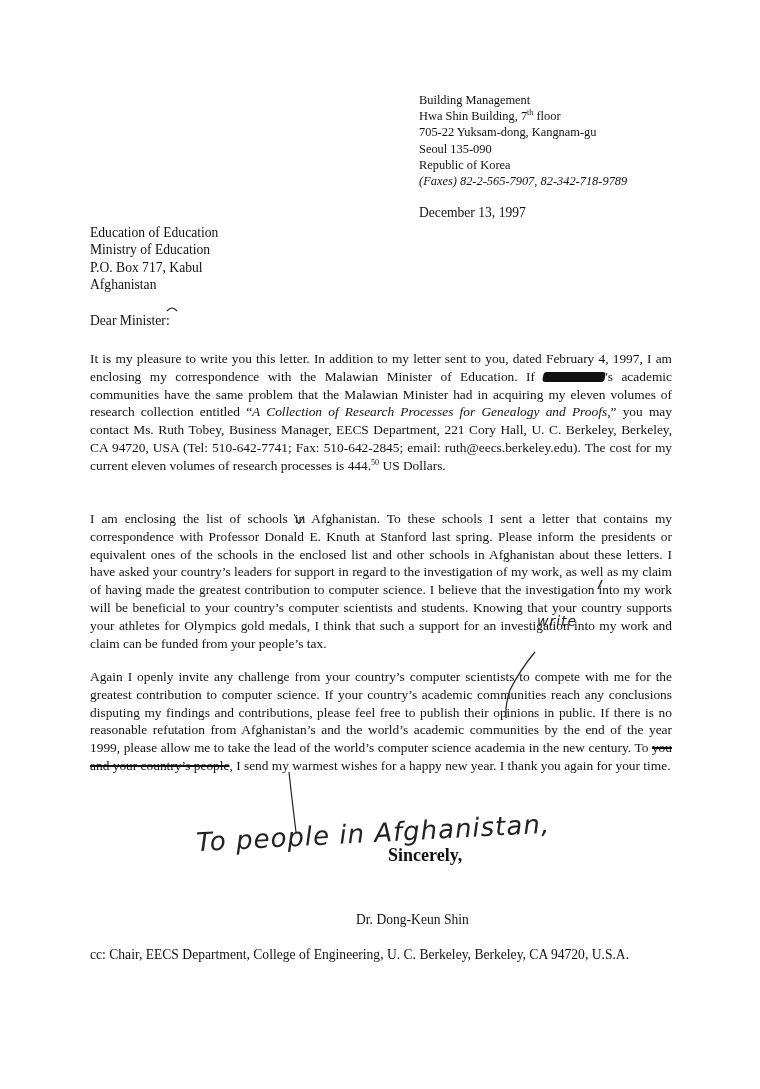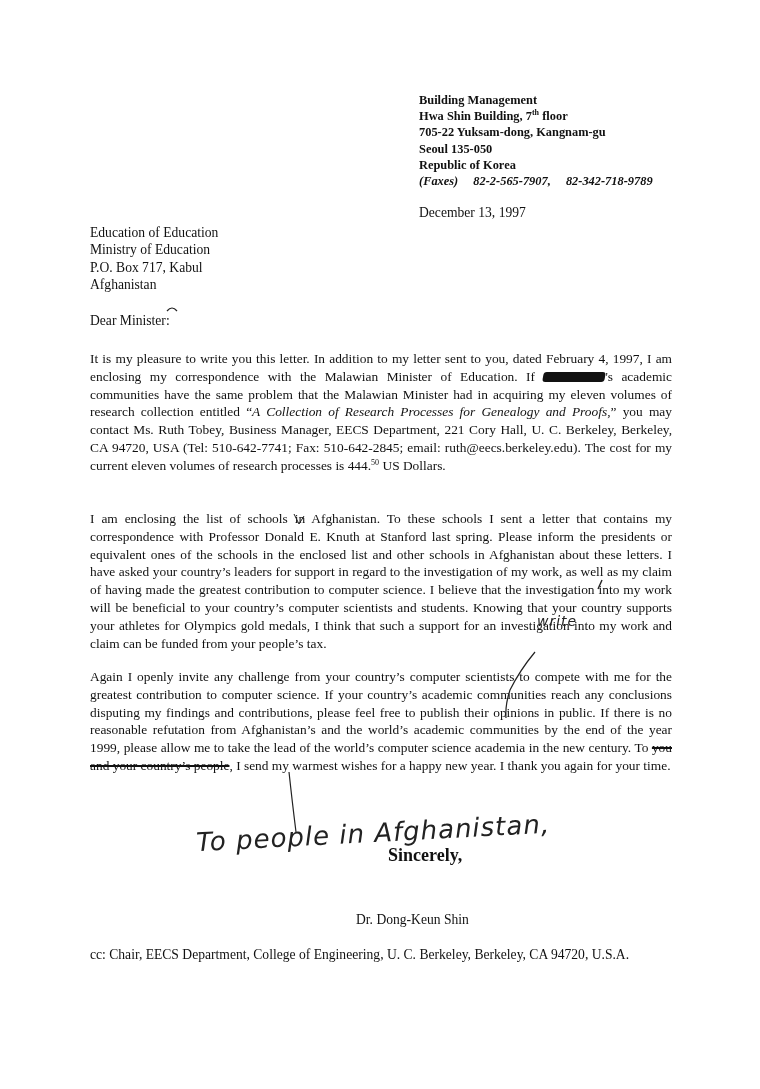--- a/index.html
+++ b/index.html
@@ -1,21 +1,21 @@
 <!DOCTYPE html>
 <html><head>
 <meta charset="utf-8">
 <style>
   html, body { margin: 0; padding: 0; background: #ffffff; }
   body { width: 760px; height: 1089px; position: relative; overflow: hidden;
          font-family: "Liberation Serif", "DejaVu Serif", serif; color: #111; }
   .abs { position: absolute; }
-  .sender { left: 419px; top: 92px; font-weight: bold; font-size: 12.4px; line-height: 16.2px; }
+  .sender { left: 419px; top: 92px; font-weight: normal; font-size: 12.4px; line-height: 16.2px; }
   .sender .fax { font-style: italic; }
-  .sender .fax span.num { display: inline-block; margin-left: 12px; }
+  .sender .fax span.num { display: inline-block; margin-left: 0; }
   .date { left: 419px; top: 205px; font-size: 13.6px; }
   .addr { left: 90px; top: 224px; font-size: 13.6px; line-height: 17.4px; }
   .salute { left: 90px; top: 313px; font-size: 13.6px; }
   .para { left: 90px; width: 582px; font-size: 13.4px; line-height: 17.8px; text-align: justify; }
   .p1 { top: 350px; }
   .p2 { top: 510px; }
   .p3 { top: 668px; }
   .redact { display: inline-block; width: 62px; height: 10px; background: #111; vertical-align: -1px;
             border-radius: 3px; transform: skewX(-10deg); }
   .strike { text-decoration: line-through; text-decoration-thickness: 1.5px; }
@@ -28,21 +28,21 @@
   .hand-people { left: 196px; top: 818px; font-size: 26px; letter-spacing: 1px; transform: rotate(-3deg); font-weight: 300; }
   svg.marks { position: absolute; left: 0; top: 0; pointer-events: none; }
 </style>
 </head>
 <body>
 
 <div class="abs sender">
   <div>Building Management</div>
   <div><span>Hwa Shin Building, 7</span><span class="sup">th</span><span> floor</span></div>
   <div>705-22 Yuksam-dong, Kangnam-gu</div>
-  <div>Seoul 135-050</div>
+  <div>Seoul 135-090</div>
   <div>Republic of Korea</div>
   <div class="fax">
     <span>(Faxes)</span>
     <span class="num">82-2-565-7907,</span>
     <span class="num">82-342-718-9789</span>
   </div>
 </div>
 
 <div class="abs date">December 13, 1997</div>
 

